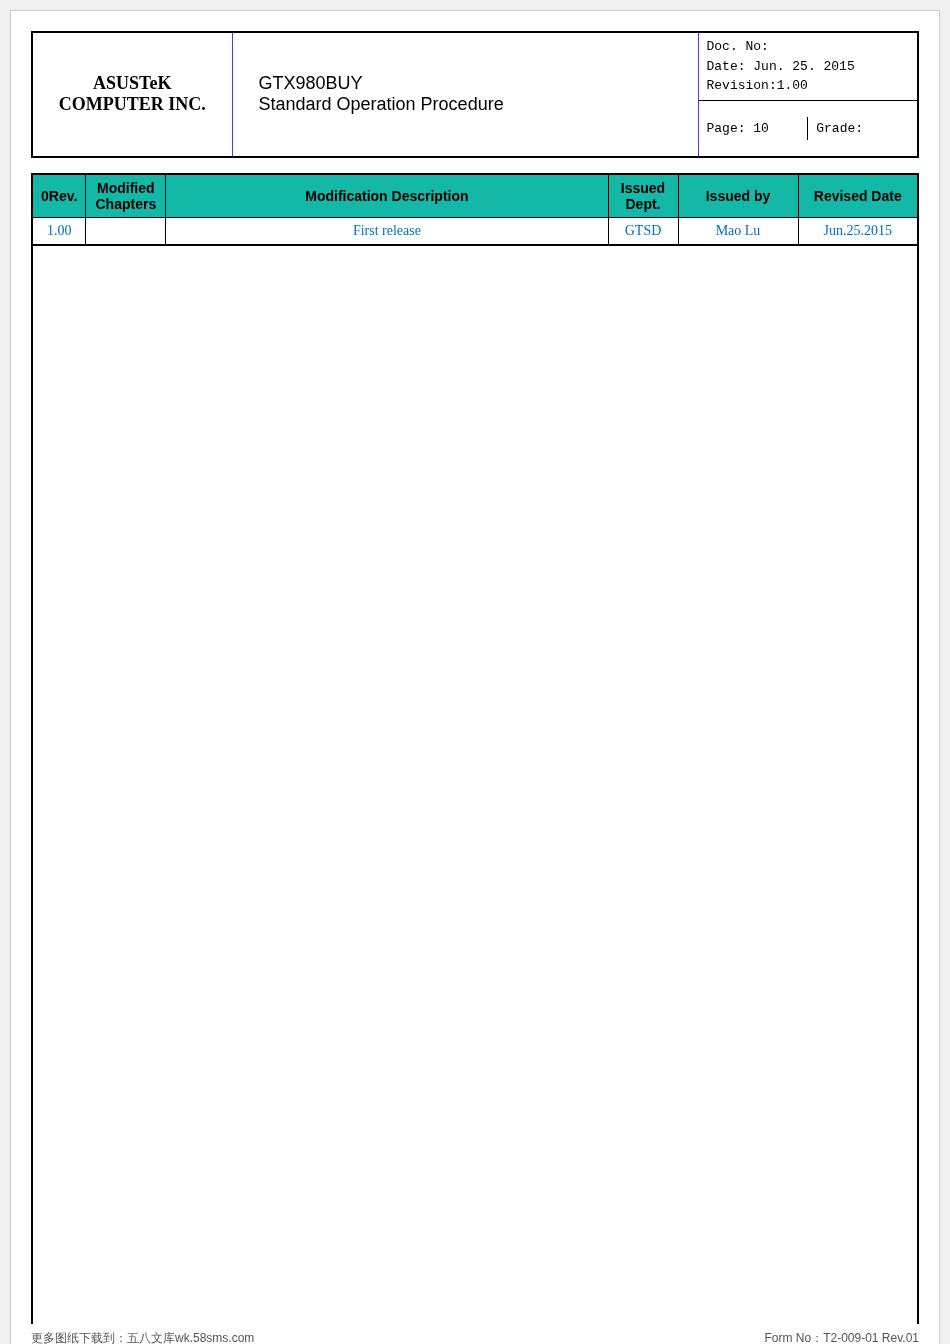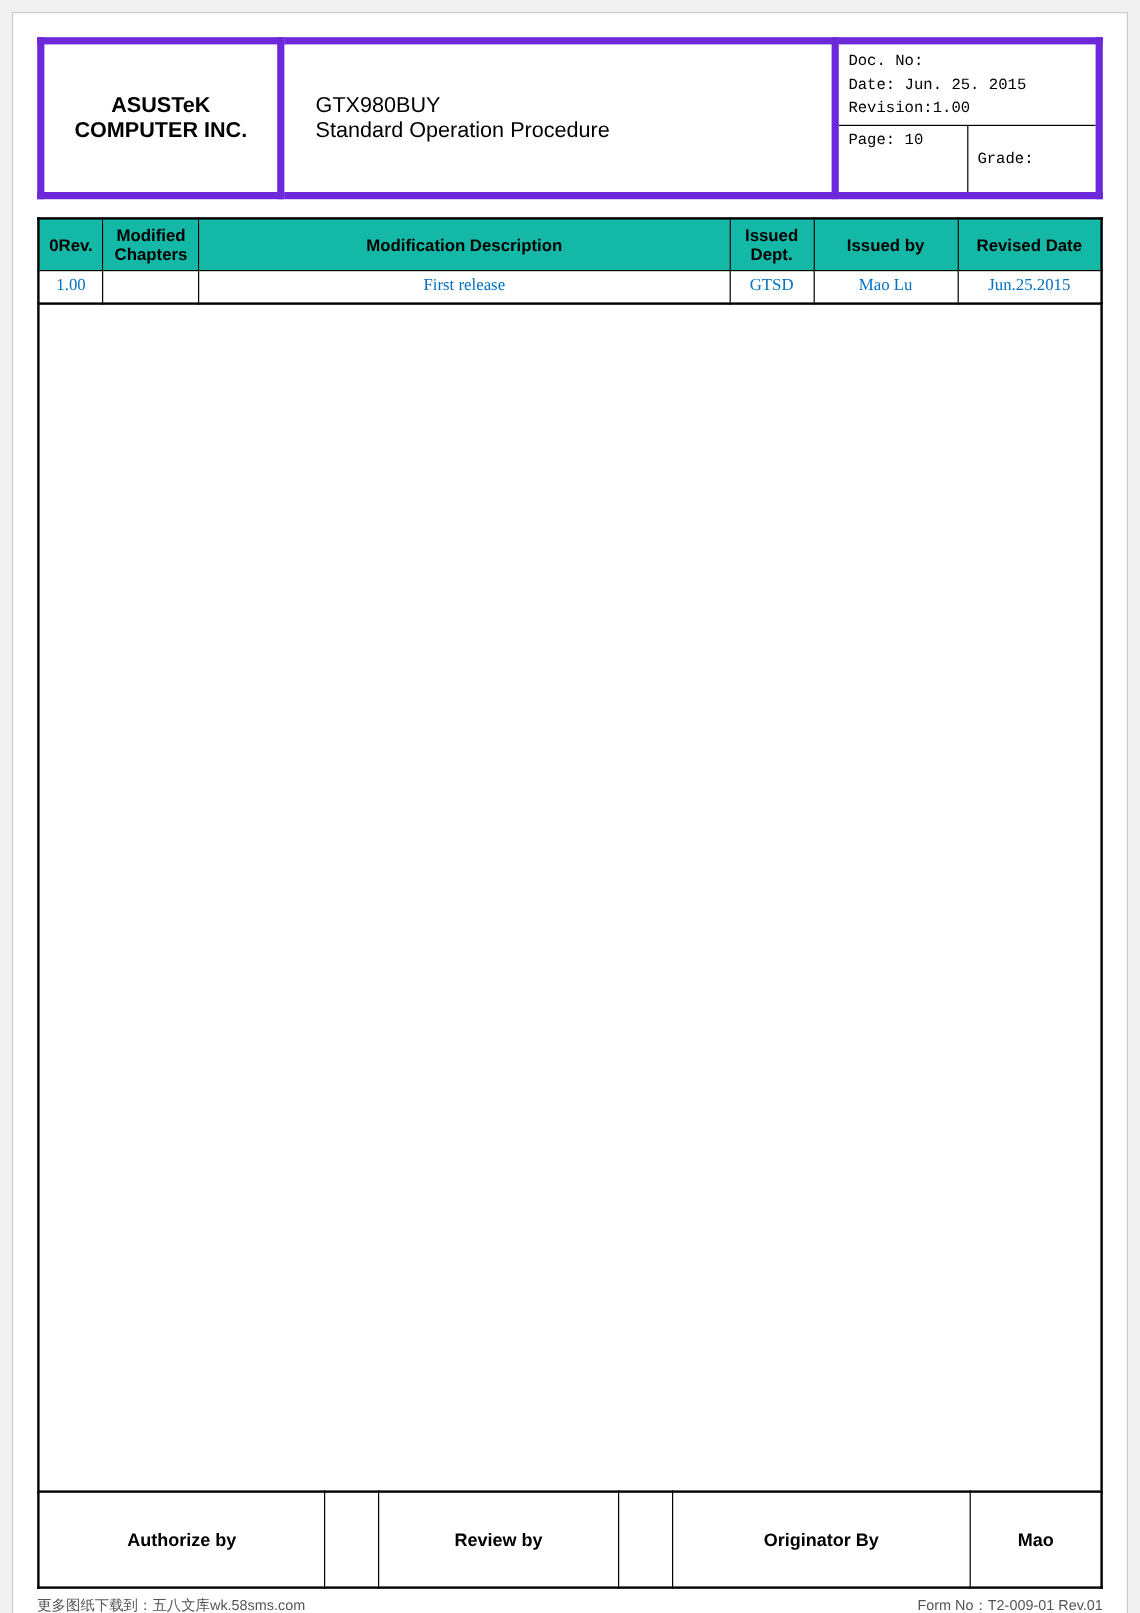--- a/index.html
+++ b/index.html
@@ -31,32 +31,32 @@
     
     .header-table {
       width: 100%;
       border-collapse: collapse;
       border: 2px solid #000;
       margin: 20px 20px 0 20px;
       width: calc(100% - 40px);
     }
 
     .header-table td, .header-table th {
-      border: 6px solid #6d28d9;
+      border: 1px solid #6d28d9;
       padding: 4px 8px;
     }
 
     .header-logo-cell {
       width: 200px;
       text-align: center;
       vertical-align: middle;
       font-weight: bold;
       font-size: 18px;
       padding: 10px !important;
-      font-family: Liberation Sans, sans-serif;
+      font-family: Liberation Serif, serif;
     }
 
     .header-title-cell {
       text-align: left;
       vertical-align: middle;
       font-size: 18px;
       font-family: Arial, sans-serif;
       padding: 26px !important;
     }
 
@@ -70,20 +70,21 @@
       padding: 4px 8px;
       border-bottom: 1px solid #000;
       font-family: 'Courier New', monospace;
       font-size: 13px;
       line-height: 1.5;
     }
 
     .header-info-bottom {
       display: flex;
       border-top: none;
+      align-items: center;
     }
 
     .header-page {
       padding: 4px 8px;
       font-family: 'Courier New', monospace;
       font-size: 13px;
       flex: 1;
       border-right: 1px solid #000;
     }
 
@@ -219,31 +220,19 @@
           <td>First release</td>
           <td>GTSD</td>
           <td>Mao Lu</td>
           <td>Jun.25.2015</td>
         </tr>
       </tbody>
   </table>
 
   <div class="main-content"></div>
 
-  <table class="footer-table">
-    <tbody>
-        <tr>
-      <td>Authorize by</td>
-      <td></td>
-      <td>Review by</td>
-      <td></td>
-      <td>Originator By</td>
-      <td class="footer-mao">Mao</td>
-    </tr>
-  </tbody>
-    </table>
 
   <div class="bottom-text">
     <span>更多图纸下载到：五八文库wk.58sms.com</span>
     <span>Form No：T2-009-01  Rev.01</span>
   </div>
 
 </div>
 
 </body></html>

